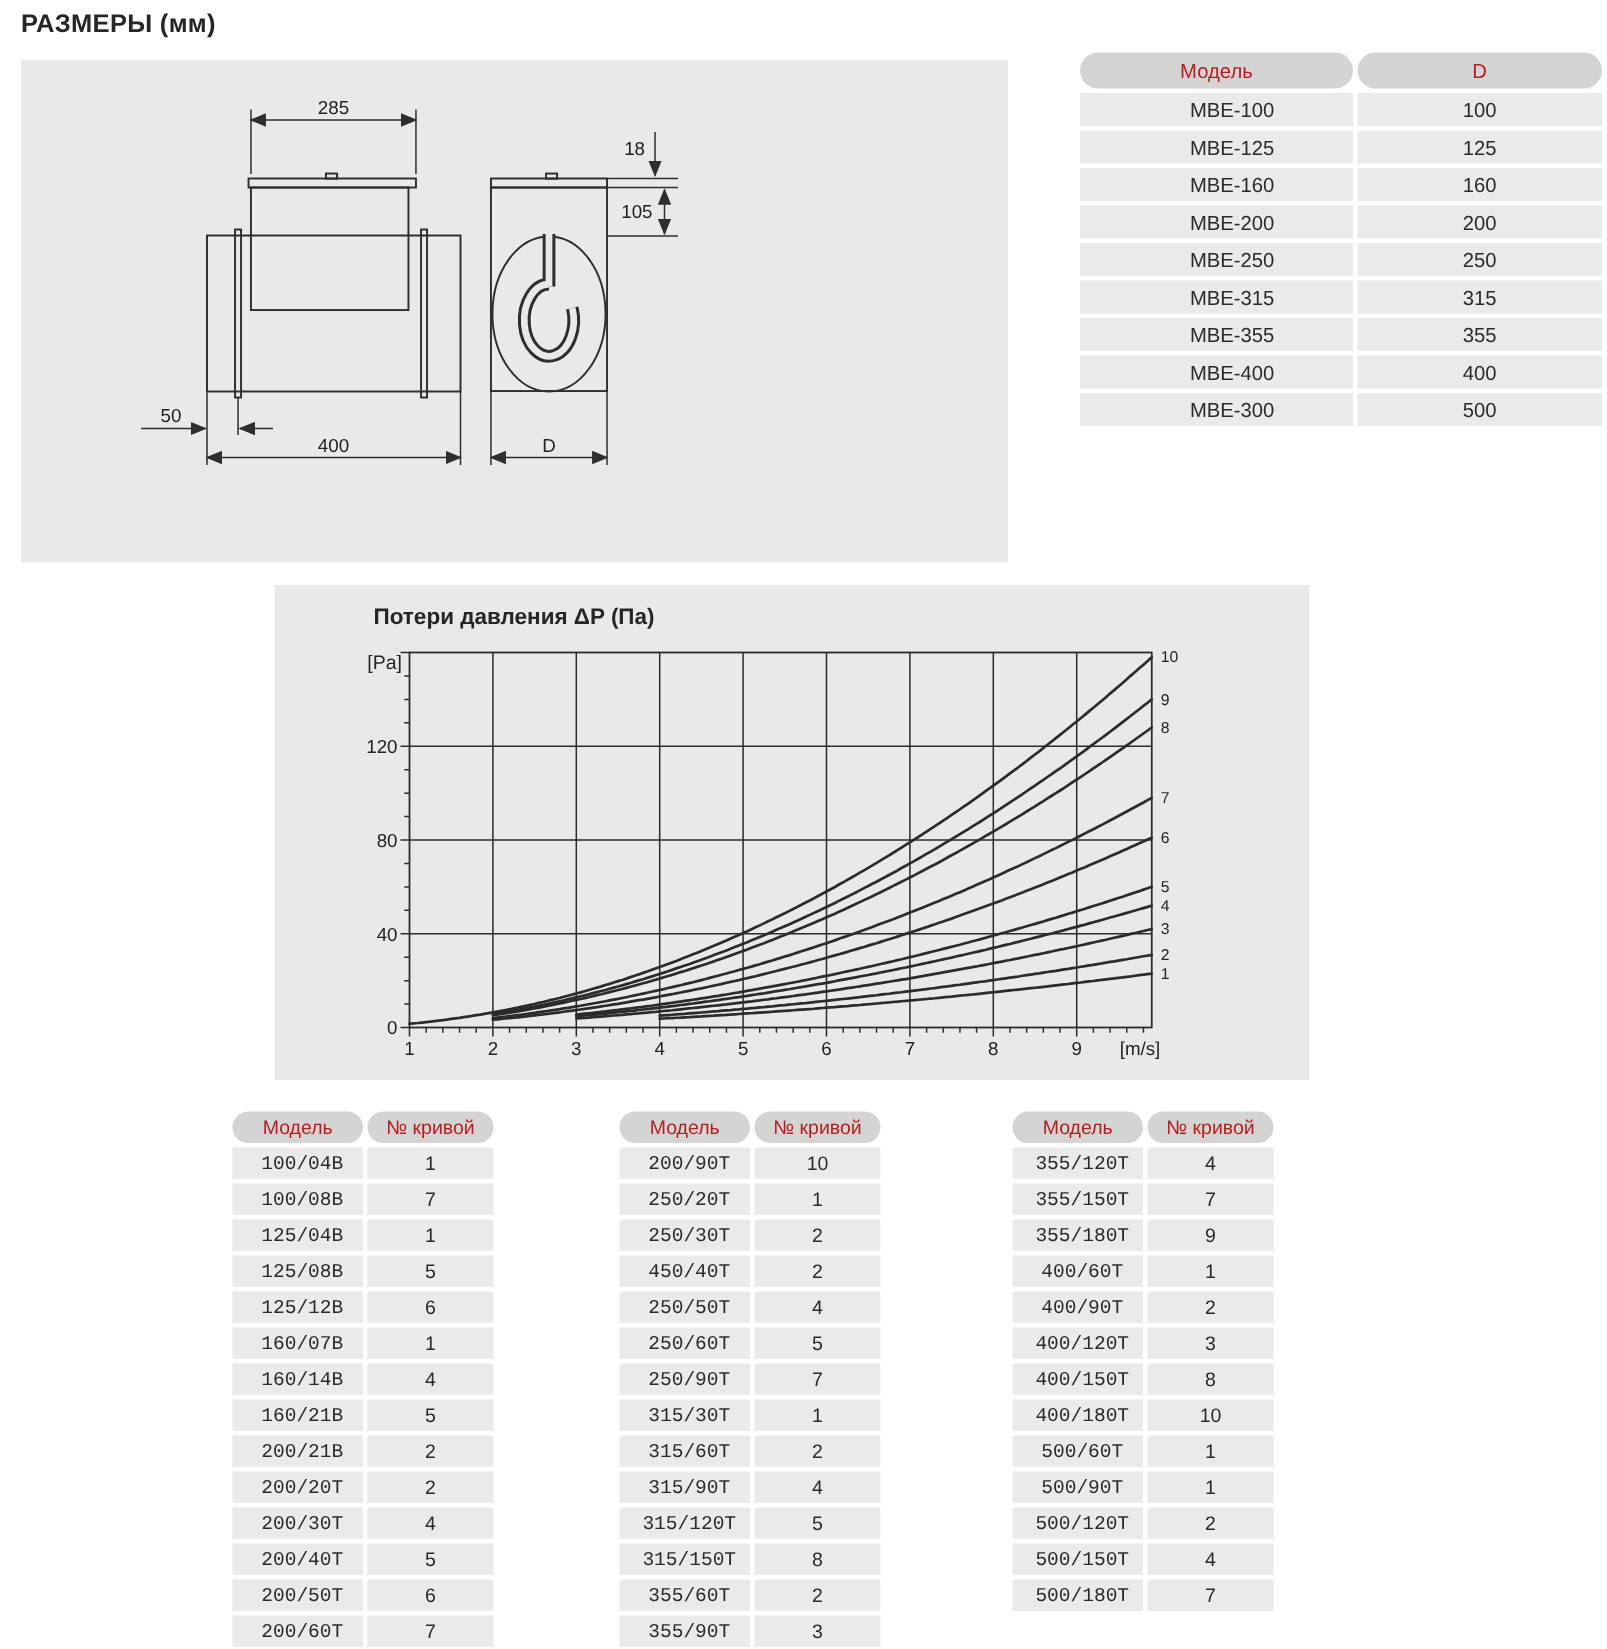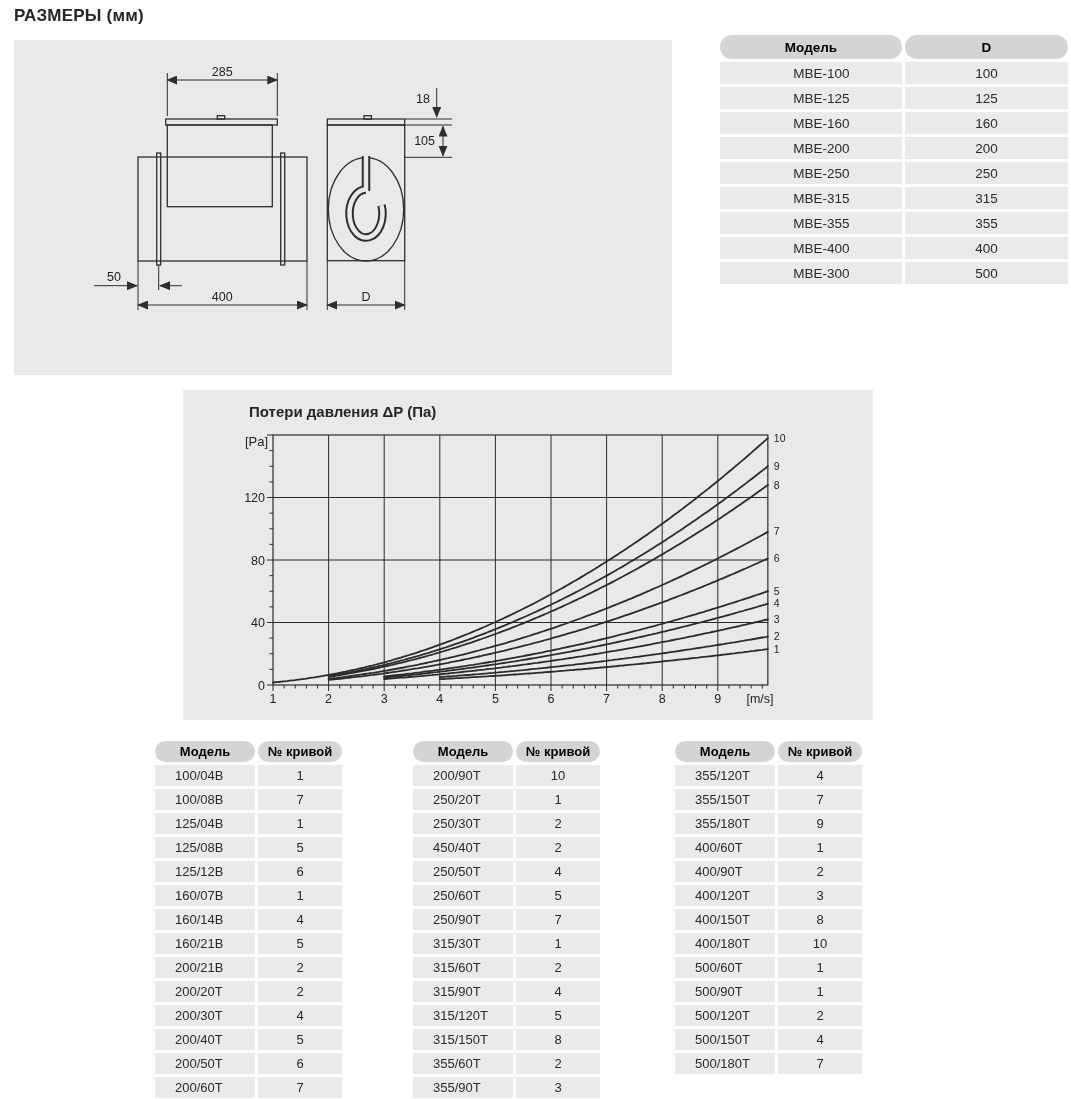--- a/index.html
+++ b/index.html
@@ -14,35 +14,35 @@
   }
   .panel{position:absolute;background:#e9e9e9;}
   #drawing-panel{left:14px;top:40px;width:658px;height:335px;text-align:center;}
   #chart-panel{left:155px;top:390px;width:690px;height:330px;margin-left:28px;}
   .chart-title{
     position:absolute;left:66px;top:13px;font-size:15px;font-weight:bold;color:#262626;
   }
   svg text{font-family:"Liberation Sans", sans-serif;}
 
   table{border-collapse:separate;border-spacing:3px;position:absolute;}
-  th{background:#d4d4d4;font-weight:bold;color:#000000;border-radius:12px;}
+  th{background:#d4d4d4;font-weight:normal;color:#b91c1c;border-radius:12px;}
   td{background:#eaeaea;color:#2a2a2a;}
 
   #model-table{left:717px;top:32px;font-size:13.5px;}
   #model-table th{height:22px;text-align:center;}
   #model-table td{height:20px;}
   #model-table .c0{width:167px;}
   #model-table td.c0{text-align:center;padding-left:22px;}
   #model-table .c1{width:172px;text-align:center;}
 
   .dim-table{font-size:13px;}
   .dim-table th{height:19px;text-align:center;}
   .dim-table td{height:19px;}
   .dim-table .c0{width:79px;}
-  .dim-table td.c0{text-align:left;padding-left:20px;}
+  .dim-table td.c0{text-align:center;padding-left:7px;font-family:Liberation Mono, monospace;}
   .dim-table .c1{width:82px;text-align:center;}
   #curve-table-1{left:152px;top:738px;}
   #curve-table-2{left:410px;top:738px;}
   #curve-table-3{left:672px;top:738px;}
 </style>
 </head>
 <body>
 
 <div class="page-title">РАЗМЕРЫ (мм)</div>
 

